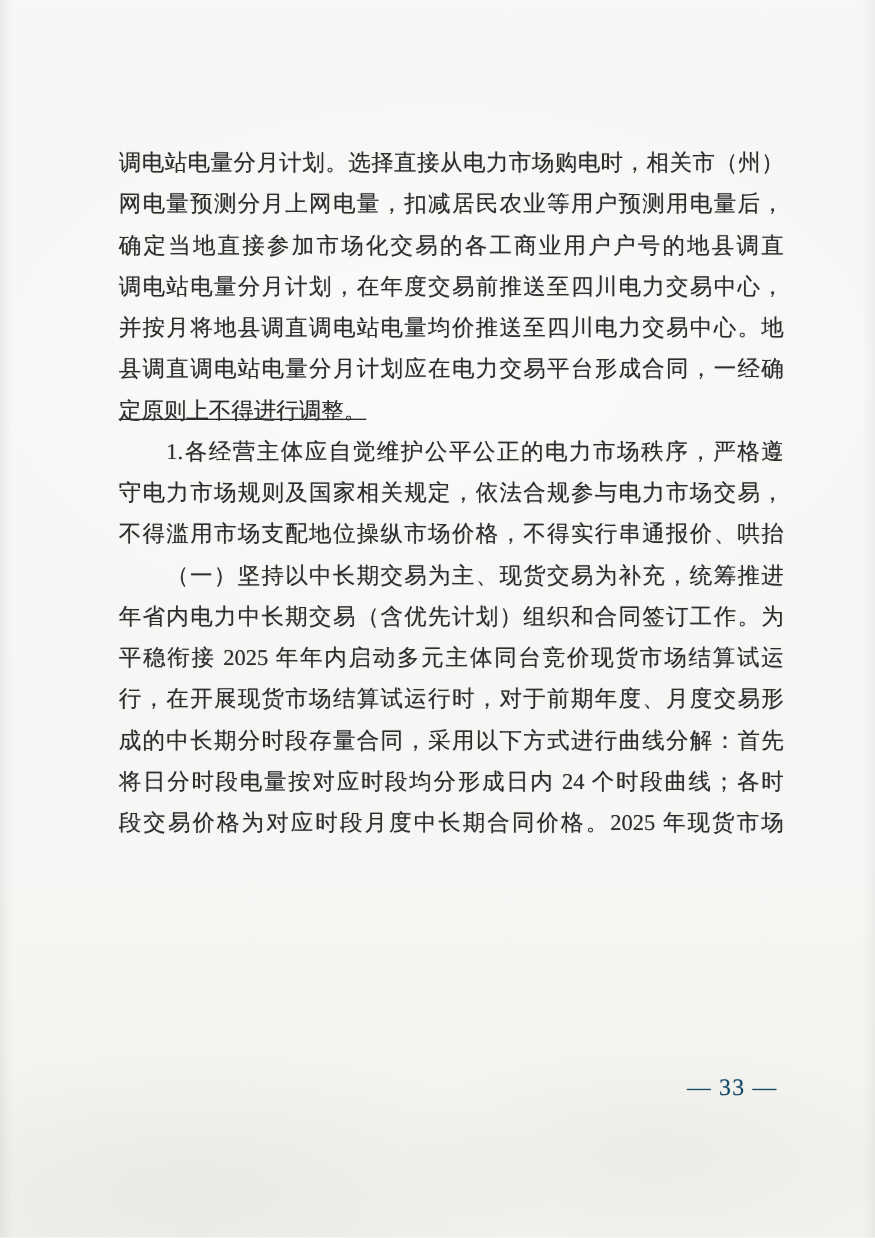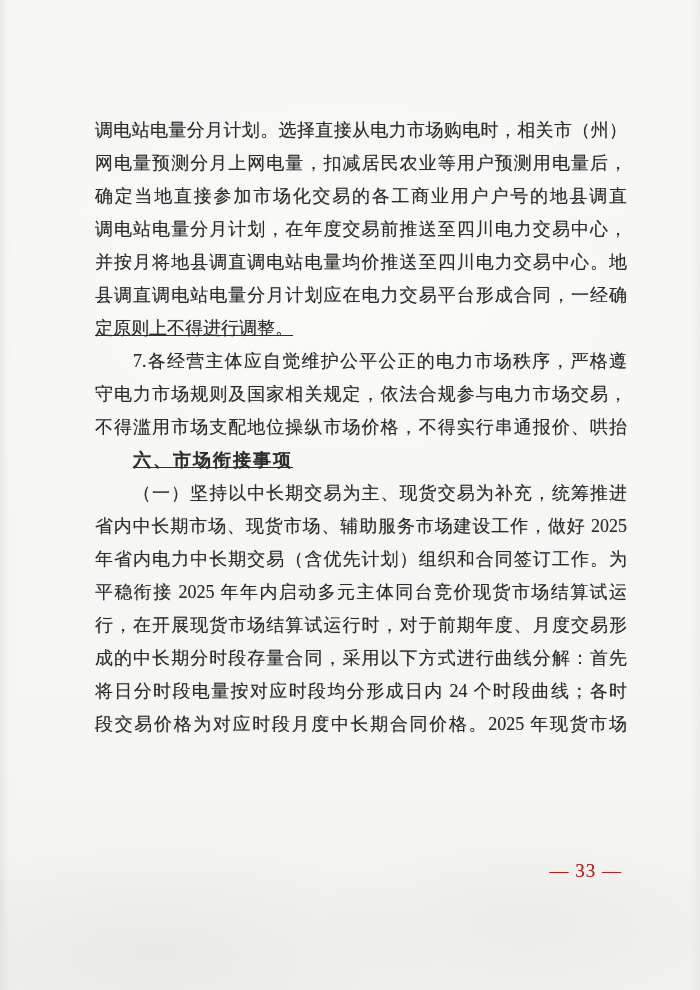--- a/index.html
+++ b/index.html
@@ -61,48 +61,46 @@
   .heading {
     font-weight: bold;
     letter-spacing: 2px;
   }
   .page-number {
     position: absolute;
     top: 860px;
     right: 78px;
     font-size: 19px;
     letter-spacing: 1px;
-    color: #b91c1c;
+    color: #0c4a6e;
     text-shadow: 0 0 0.7px rgba(70,68,66,0.5);
   }
 </style>
 </head>
 <body>
 
 <div class="scan-edge-left"></div>
 <div class="scan-edge-right"></div>
 
 <div class="page-text">
 
   <div class="tline jline">调电站电量分月计划。选择直接从电力市场购电时，相关市（州）</div>
   <div class="tline jline">网电量预测分月上网电量，扣减居民农业等用户预测用电量后，</div>
   <div class="tline jline">确定当地直接参加市场化交易的各工商业用户户号的地县调直</div>
   <div class="tline jline">调电站电量分月计划，在年度交易前推送至四川电力交易中心，</div>
   <div class="tline jline">并按月将地县调直调电站电量均价推送至四川电力交易中心。地</div>
   <div class="tline jline">县调直调电站电量分月计划应在电力交易平台形成合同，一经确</div>
   <div class="tline lline">定原则上不得进行调整。</div>
 
-  <div class="tline jline indent">7.各经营主体应自觉维护公平公正的电力市场秩序，严格遵</div>
+  <div class="tline jline indent">1.各经营主体应自觉维护公平公正的电力市场秩序，严格遵</div>
   <div class="tline jline">守电力市场规则及国家相关规定，依法合规参与电力市场交易，</div>
   <div class="tline jline">不得滥用市场支配地位操纵市场价格，不得实行串通报价、哄抬</div>
 
-  <div class="tline lline indent heading">六、市场衔接事项</div>
 
   <div class="tline jline indent">（一）坚持以中长期交易为主、现货交易为补充，统筹推进</div>
-  <div class="tline jline">省内中长期市场、现货市场、辅助服务市场建设工作，做好 2025</div>
   <div class="tline jline">年省内电力中长期交易（含优先计划）组织和合同签订工作。为</div>
   <div class="tline jline">平稳衔接 2025 年年内启动多元主体同台竞价现货市场结算试运</div>
   <div class="tline jline">行，在开展现货市场结算试运行时，对于前期年度、月度交易形</div>
   <div class="tline jline">成的中长期分时段存量合同，采用以下方式进行曲线分解：首先</div>
   <div class="tline jline">将日分时段电量按对应时段均分形成日内 24 个时段曲线；各时</div>
   <div class="tline jline">段交易价格为对应时段月度中长期合同价格。2025 年现货市场</div>
 </div>
 
 <div class="page-number">— 33 —</div>
 

